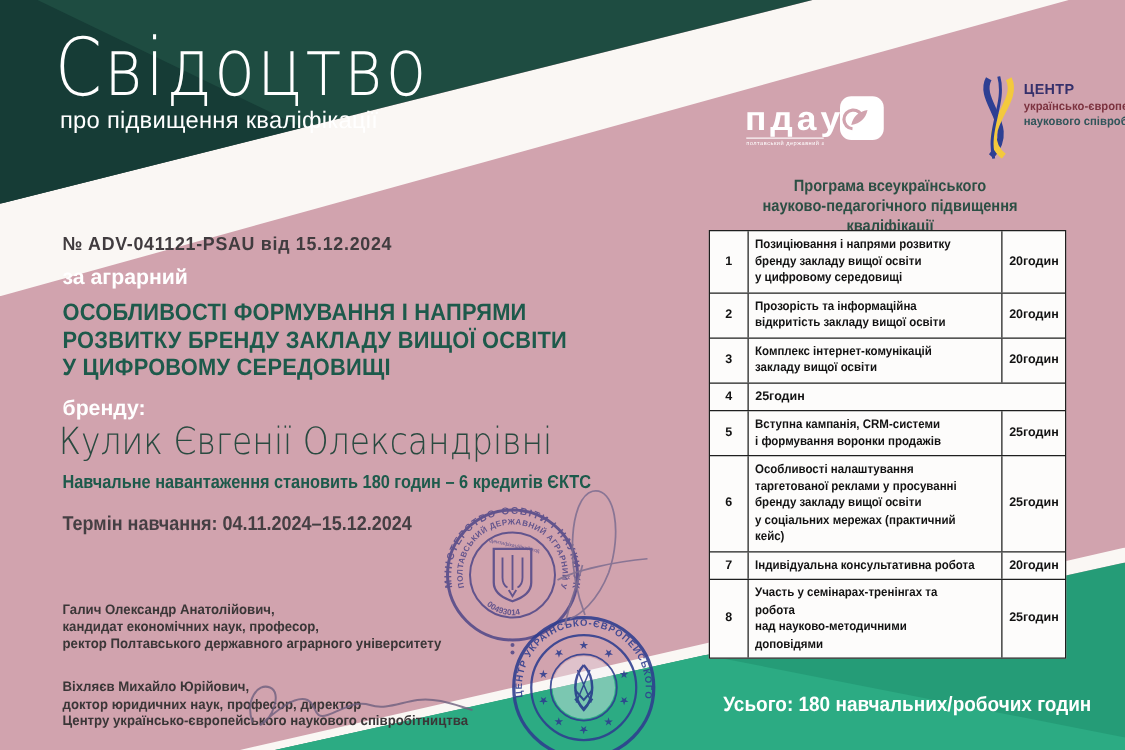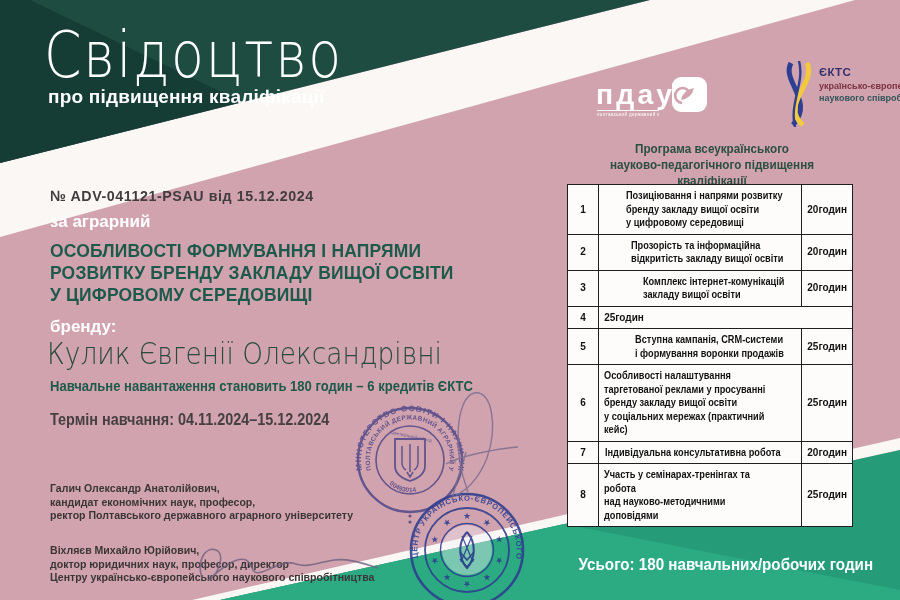--- a/index.html
+++ b/index.html
@@ -17,21 +17,21 @@
       clip-path:polygon(0 0,30px 0,242px 102px,0 163px);}
   .stripe-bottom{left:0;top:0;width:900px;height:600px;background:var(--stripe,#faf7f4);
       clip-path:polygon(192px 600px,900px 438px,900px 450px,220px 600px);}
   .tri-green-bottom{left:0;top:0;width:900px;height:600px;background:var(--green_bottom,#259c77);
       clip-path:polygon(220px 600px,900px 450px,900px 600px);}
   .tri-green-bottom-light{left:0;top:0;width:900px;height:600px;background:var(--green_bottom_light,#2cab83);
       clip-path:polygon(564px 524px,900px 590px,900px 600px,220px 600px);}
   
   .cert-title{left:44px;top:18px;color:#fff;font-family:"DejaVu Sans",sans-serif;
       font-weight:200;font-size:64px;letter-spacing:2px;transform:scaleX(.84);transform-origin:0 0;}
-  .cert-subtitle{left:48px;top:86px;color:#fff;font-weight:700;font-size:19px;letter-spacing:.2px;}
+  .cert-subtitle{left:48px;top:86px;color:#fff;font-weight:400;font-size:19px;letter-spacing:.2px;}
   .cert-number{left:50px;top:187px;color:#413c3f;font-weight:700;font-size:15px;letter-spacing:.6px;
       transform:scaleX(.95);transform-origin:0 0;}
   .program-intro{left:50px;top:212px;color:#fff;font-weight:700;font-size:17px;}
   .program-title{left:50px;top:240px;color:var(--title_green,#1d5a4b);font-weight:700;font-size:19px;
       line-height:22px;white-space:pre-line;transform:scaleX(.92);transform-origin:0 0;letter-spacing:.2px;}
   .issued-label{left:50px;top:317px;color:#fff;font-weight:700;font-size:17px;}
   .recipient{left:47px;top:336px;color:#2a4a40;font-family:"DejaVu Sans",sans-serif;font-weight:300;
       font-size:30px;transform:scaleX(.88);transform-origin:0 0;}
   .workload{left:50px;top:377px;color:var(--title_green,#1d5a4b);font-weight:700;font-size:15px;
       transform:scaleX(.87);transform-origin:0 0;white-space:nowrap;}
@@ -56,21 +56,21 @@
   
   .program-header{left:567px;top:141px;width:290px;text-align:center;color:#2c4f44;font-weight:700;
       font-size:13px;line-height:16px;white-space:pre-line;transform:scaleX(.9);transform-origin:50% 0;}
   .modules-table{left:567px;top:184px;width:286px;background:#fdfcfb;
       border:1.5px solid #1f1f1f;box-sizing:border-box;}
   .trow{display:flex;border-bottom:1.5px solid #1f1f1f;}
   .trow:last-child{border-bottom:none;}
   .tc{box-sizing:border-box;padding:4px 5px;font-size:10px;font-weight:700;color:#121212;line-height:13.5px;}
   .tc-num{width:31px;border-right:1.5px solid #1f1f1f;text-align:center;
       display:flex;align-items:center;justify-content:center;}
-  .tc-title{width:205px;border-right:1.5px solid #1f1f1f;display:flex;align-items:center;justify-content:flex-end;}
+  .tc-title{width:205px;border-right:1.5px solid #1f1f1f;display:flex;align-items:center;}
   .tc-title span{display:inline-block;white-space:pre-line;transform:scaleX(.92);transform-origin:0 50%;}
   .tc-hours{width:50px;display:flex;flex-direction:row;align-items:center;justify-content:center;text-align:center;}
   .total-line{left:567px;top:555px;width:290px;text-align:center;color:#fff;font-weight:700;
       font-size:16.5px;transform:scaleX(.92);transform-origin:50% 0;white-space:nowrap;}
   
   .stamp,.signature{pointer-events:none;}
   svg text{font-family:"Liberation Sans",sans-serif;}
 </style>
 </head>
 <body>
@@ -110,21 +110,21 @@
       <path d="M10 26 a7.5 7.5 0 1 1 8 -9" fill="none" stroke="var(--pink,#d1a3ae)" stroke-width="2.6"></path>
     </svg>
   </div>
   <div class="abs center-emblem">
     <svg width="32" height="66" viewBox="0 0 32 66">
       <path d="M8 2 C-2 20 32 40 10 64" fill="none" stroke="#2d3f93" stroke-width="5"></path>
       <path d="M24 2 C34 22 -4 44 20 64" fill="none" stroke="#f3c93d" stroke-width="5"></path>
       <path d="M16 0 C22 22 6 42 12 66" fill="none" stroke="#2d3f93" stroke-width="2.4"></path>
     </svg>
   </div>
-  <div class="abs center-name1">ЄКТС</div>
+  <div class="abs center-name1">ЦЕНТР</div>
   <div class="abs center-name2">українсько-європейського</div>
   <div class="abs center-name3">наукового співробітництва</div>
 
   <div class="abs program-header">Програма всеукраїнського
 науково-педагогічного підвищення кваліфікації</div>
 
   <div class="abs modules-table">
     <div>
         <div class="trow">
       <div class="tc tc-num">1</div>

